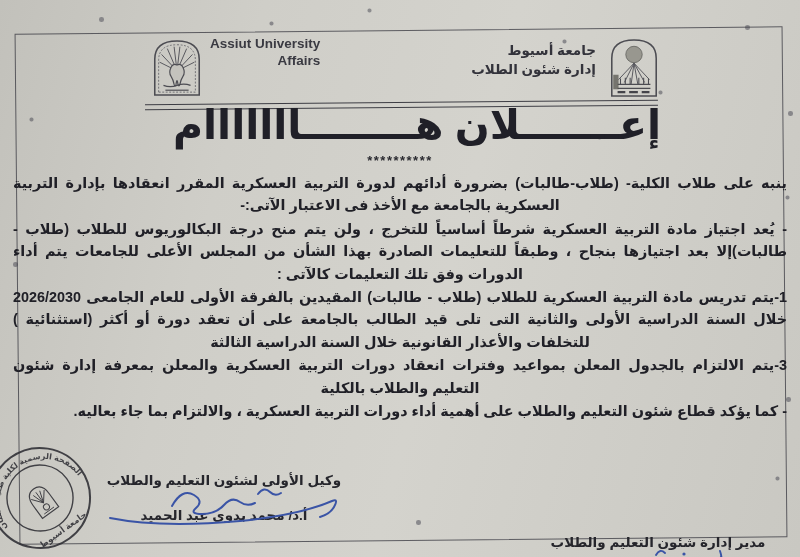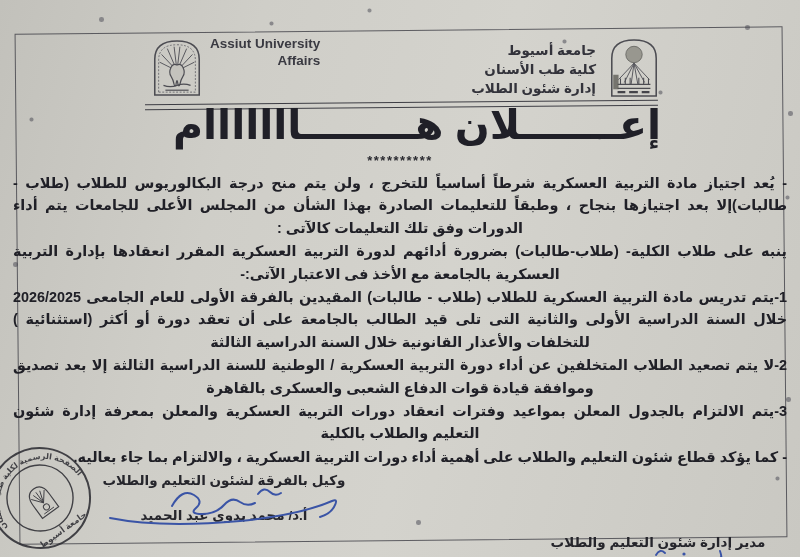--- a/index.html
+++ b/index.html
@@ -61,65 +61,63 @@
         <path d="M18 58 h24" stroke="#4c4c52" stroke-width="1.2"></path>
       </svg>
       <div class="eng">
         <div>Assiut University</div>
         <div>Affairs</div>
       </div>
     </div>
     <div class="h-right">
       <div class="arb">
         <div>جامعة أسيوط</div>
-        <div>كلية طب الأسنان</div>
         <div>إدارة شئون الطلاب</div>
       </div>
       <svg class="logo" width="56" height="68" viewBox="0 0 58 70">
         <path d="M6 64 V25 Q6 6 29 6 Q52 6 52 25 V64 Z" fill="none" stroke="#4c4c52" stroke-width="1.6"></path>
         <circle cx="29" cy="21" r="8.5" fill="#98978f" stroke="#5c5c58" stroke-width="0.8"></circle>
         <path d="M29 30 L13 47 M29 30 L19 50 M29 30 L26 52 M29 30 L33 52 M29 30 L40 50 M29 30 L45 47" stroke="#55555b" stroke-width="1"></path>
         <path d="M12 52 h34 M12 56 h34" stroke="#4c4c52" stroke-width="1.3"></path>
         <path d="M15 52 v-6 M20 52 v-7 M25 52 v-7 M34 52 v-7 M39 52 v-7 M44 52 v-6" stroke="#4c4c52" stroke-width="1.1"></path>
         <path d="M12 60 h8 M24 60 h9 M37 60 h8" stroke="#44444a" stroke-width="2.4"></path>
         <rect x="7.5" y="42" width="5.5" height="15" fill="#55554f" opacity=".75"></rect>
       </svg>
     </div>
   </div>
 
   <div class="dbl"></div>
 
   <div class="title">إعـــــــلان هــــــــااااااام</div>
   <div class="stars">**********</div>
 
   <div class="body-text">
+    <p class="para">ينبه على طلاب الكلية- (طلاب-طالبات) بضرورة أدائهم لدورة التربية العسكرية المقرر انعقادها بإدارة التربية العسكرية بالجامعة مع الأخذ فى الاعتبار الآتى:-</p>
     <p class="para">- يُعد اجتياز مادة التربية العسكرية شرطاً أساسياً للتخرج ، ولن يتم منح درجة البكالوريوس للطلاب (طلاب - طالبات)إلا بعد اجتيازها بنجاح ، وطبقاً للتعليمات الصادرة بهذا الشأن من المجلس الأعلى للجامعات يتم أداء الدورات وفق تلك التعليمات كالآتى :</p>
-    <p class="para">ينبه على طلاب الكلية- (طلاب-طالبات) بضرورة أدائهم لدورة التربية العسكرية المقرر انعقادها بإدارة التربية العسكرية بالجامعة مع الأخذ فى الاعتبار الآتى:-</p>
-    <p class="para">1-يتم تدريس مادة التربية العسكرية للطلاب (طلاب - طالبات) المقيدين بالفرقة الأولى للعام الجامعى 2026/2025 خلال السنة الدراسية الأولى والثانية التى تلى قيد الطالب بالجامعة على أن تعقد دورة أو أكثر (استثنائية ) للتخلفات والأعذار القانونية خلال السنة الدراسية الثالثة</p>
-    <p class="para">2-لا يتم تصعيد الطلاب المتخلفين عن أداء دورة التربية العسكرية / الوطنية للسنة الدراسية الثالثة إلا بعد تصديق وموافقة قيادة قوات الدفاع الشعبى والعسكرى بالقاهرة</p>
+    <p class="para">1-يتم تدريس مادة التربية العسكرية للطلاب (طلاب - طالبات) المقيدين بالفرقة الأولى للعام الجامعى 2026/2030 خلال السنة الدراسية الأولى والثانية التى تلى قيد الطالب بالجامعة على أن تعقد دورة أو أكثر (استثنائية ) للتخلفات والأعذار القانونية خلال السنة الدراسية الثالثة</p>
     <p class="para">3-يتم الالتزام بالجدول المعلن بمواعيد وفترات انعقاد دورات التربية العسكرية والمعلن بمعرفة إدارة شئون التعليم والطلاب بالكلية</p>
     <p class="para closing">- كما يؤكد قطاع شئون التعليم والطلاب على أهمية أداء دورات التربية العسكرية ، والالتزام بما جاء بعاليه.</p>
   </div>
 
   <div class="sig sig-right">
     <div class="sig-title">مدير إدارة شئون التعليم والطلاب</div>
     <svg class="scribble scr-r" width="130" height="46" viewBox="0 0 130 46">
       <g fill="none" stroke="#3a54a6" stroke-width="1.9" stroke-linecap="round">
         <path d="M10 28 q6 -18 15 -8 q5 6 -3 9 q-8 3 -1 6 q10 4 22 -3"></path>
         <path d="M48 30 q8 -14 17 -6 q7 6 19 1 q9 -4 15 -11"></path>
         <path d="M34 12 q4 -7 9 -2"></path>
         <path d="M98 8 q5 14 -6 26"></path>
         <circle cx="62" cy="11" r="1.6" fill="#3a54a6" stroke="none"></circle>
       </g>
     </svg>
     <div class="sig-name">د/ عصام قاسم سليمان</div>
   </div>
 
   <div class="sig sig-left">
-    <div class="sig-title">وكيل بالفرقة لشئون التعليم والطلاب</div>
+    <div class="sig-title">وكيل الأولى لشئون التعليم والطلاب</div>
     <svg class="scribble scr-l" width="244" height="50" viewBox="0 0 244 50">
       <g fill="none" stroke="#3a54a6" stroke-width="2" stroke-linecap="round">
         <path d="M70 24 q10 -18 22 -11 q10 6 2 13 q-7 6 6 6 q14 0 22 -9 q8 -9 16 -3 q7 5 15 1"></path>
         <path d="M156 12 q6 -8 12 -2 q5 5 11 1"></path>
         <path d="M8 36 q50 10 130 3 q60 -6 92 -20 q7 -3 2 6 q-4 7 -14 10"></path>
       </g>
     </svg>
     <div class="sig-name">أ.د/ محمد بدوى عبد الحميد</div>
   </div>
 

